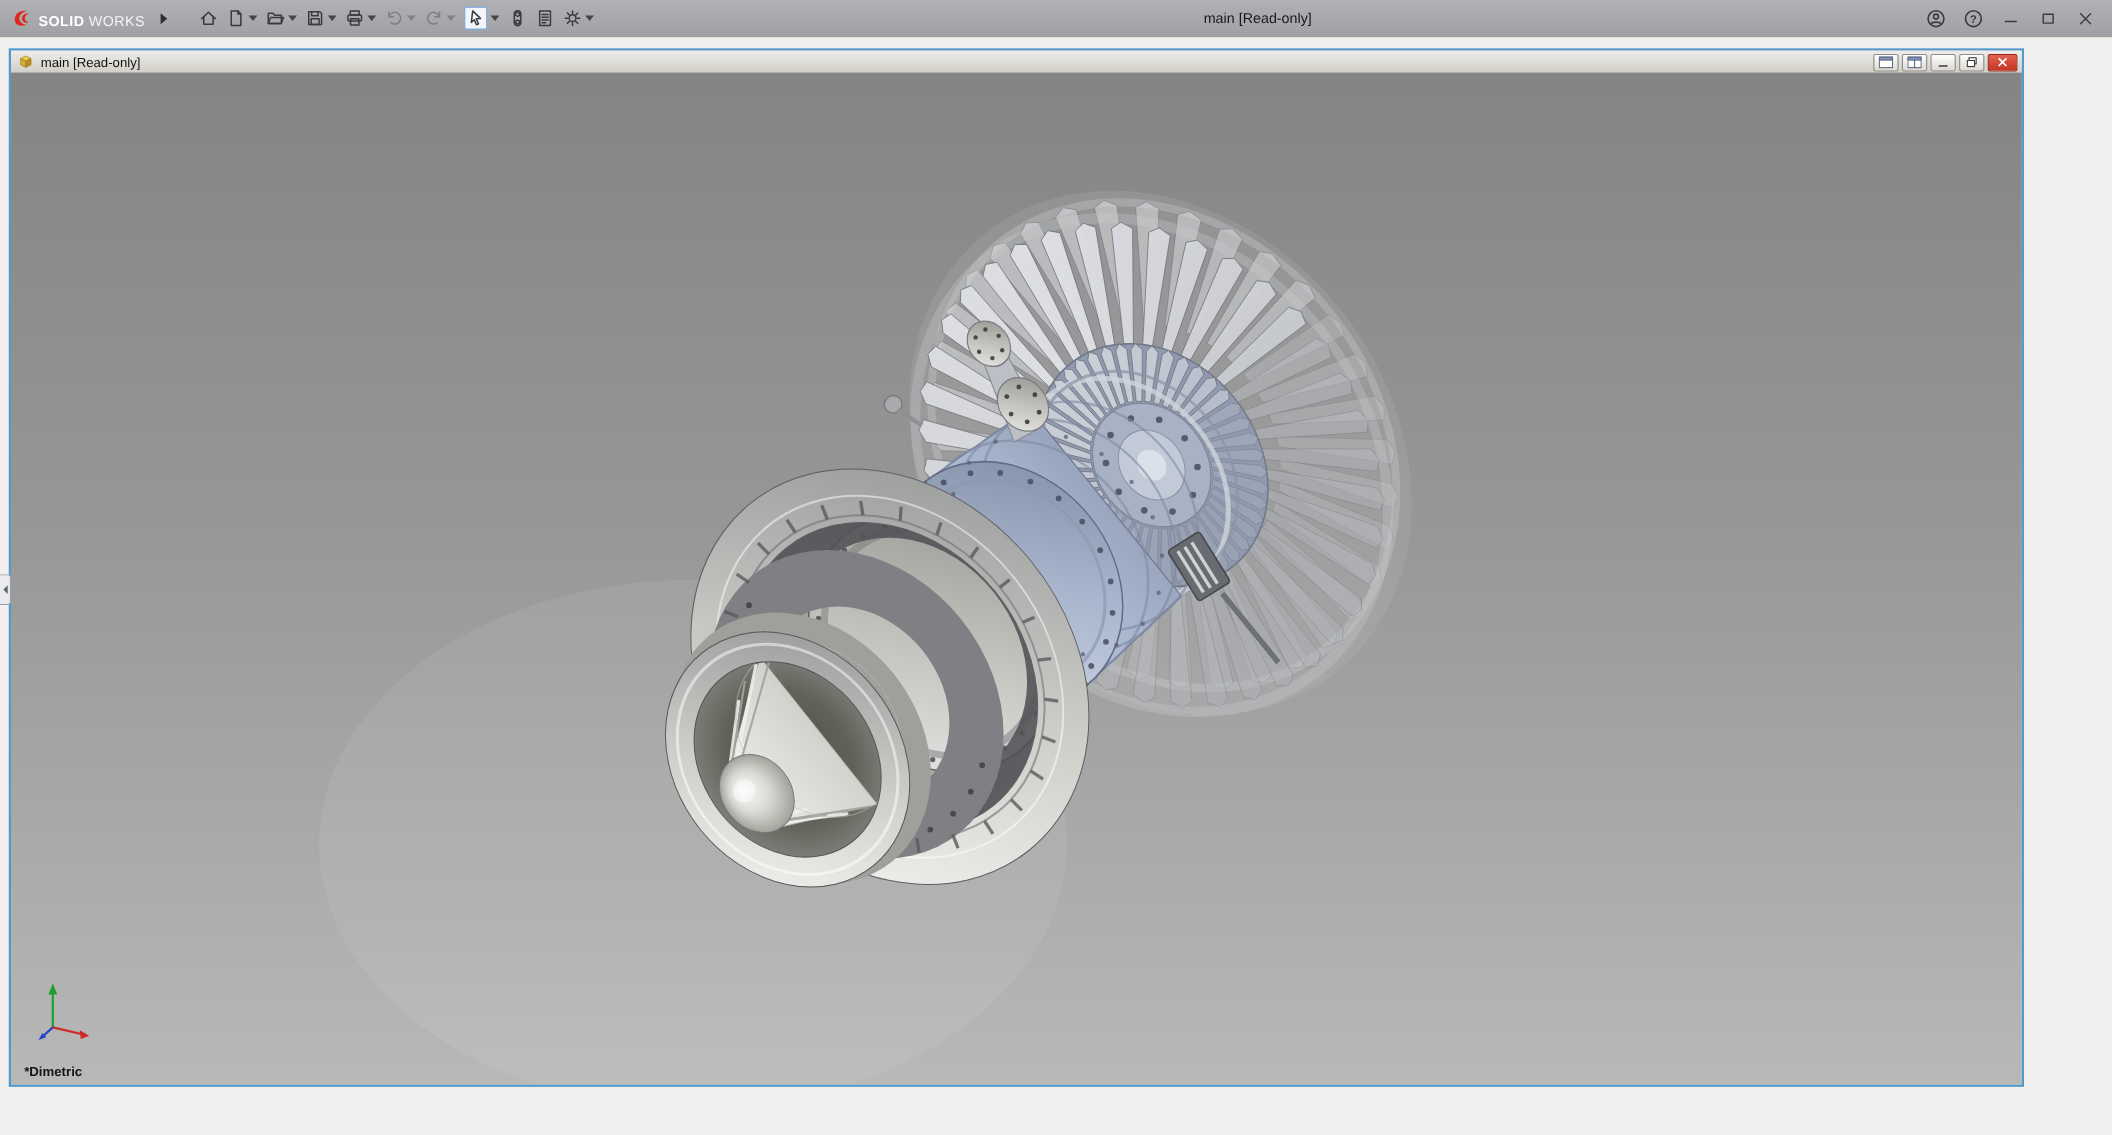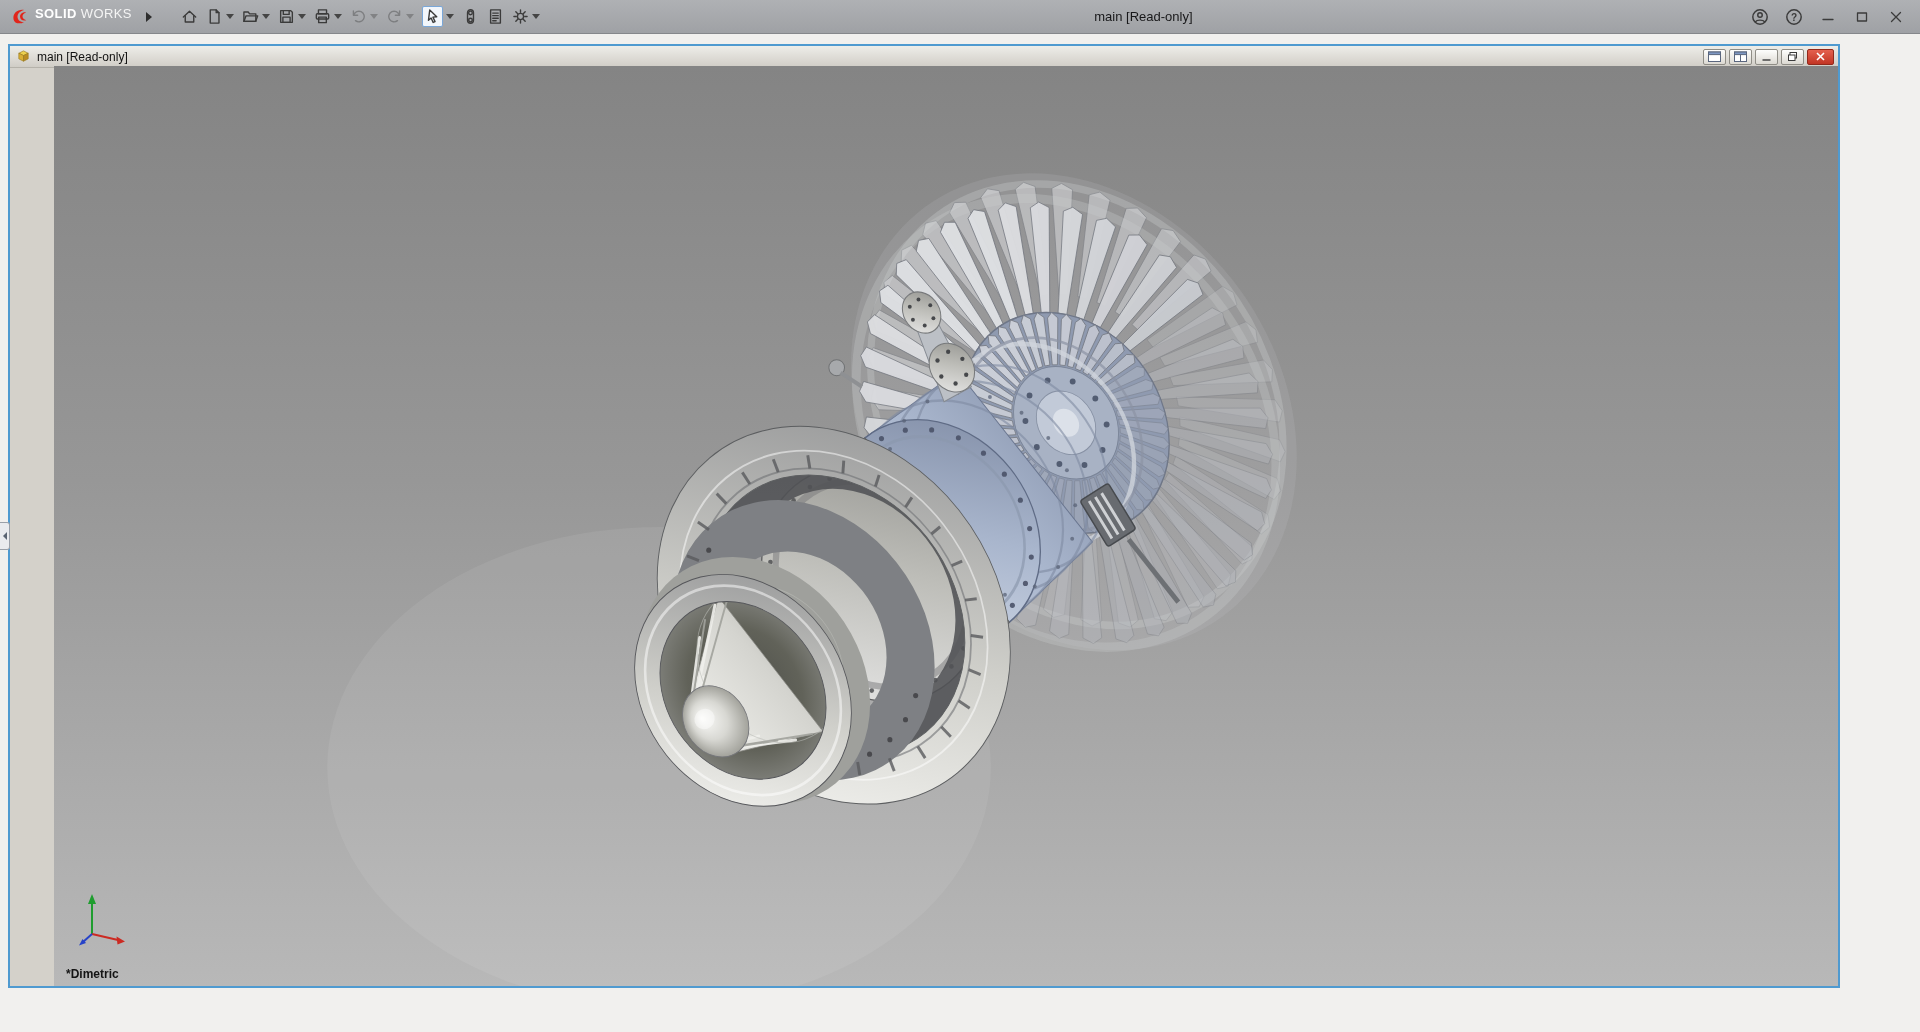--- a/index.html
+++ b/index.html
@@ -1,21 +1,21 @@
 <!DOCTYPE html>
 <html><head>
 <meta charset="utf-8">
 <style>
   html,body{margin:0;padding:0;overflow:hidden;}
   body{width:1920px;height:1032px;background:#f1f0ee;font-family:"Liberation Sans","DejaVu Sans",sans-serif;-webkit-font-smoothing:antialiased;}
   .app{width:1920px;height:1032px;position:relative;}
 
   
   .titlebar{height:34px;box-sizing:border-box;background:linear-gradient(#afb1b4,#9fa1a5);border-bottom:1px solid #85878b;display:flex;align-items:center;padding-left:10px;}
-  .brand{display:flex;align-items:flex-start;gap:4px;cursor:pointer;}
+  .brand{display:flex;align-items:flex-end;gap:4px;cursor:pointer;}
   .brand .b1{color:#ffffff;font-weight:bold;font-size:13px;letter-spacing:.4px;}
   .brand .b2{color:#f4f4f4;font-weight:400;font-size:13px;letter-spacing:.4px;}
   .menu-expand{margin-left:14px;width:0;height:0;border-left:6px solid #2e2e2e;border-top:5px solid transparent;border-bottom:5px solid transparent;cursor:pointer;}
   .toolbar{display:flex;align-items:center;margin-left:26px;gap:2px;}
   .tbtn{display:flex;align-items:center;height:28px;padding:0 3px;border-radius:3px;cursor:pointer;}
   .tbtn.disabled{opacity:.38;cursor:default;}
   .tbtn.active .icobox{background:#f2f6fb;border:1px solid #7aa7d8;border-radius:2px;padding:1px;}
   .ico{display:block;}
   .ico path,.ico rect,.ico circle,.ico line{stroke:#3b3b3b;stroke-width:1.3;fill:none;stroke-linecap:round;stroke-linejoin:round;}
   .caret{width:0;height:0;border-left:4px solid transparent;border-right:4px solid transparent;border-top:5px solid #454545;margin-left:3px;}
@@ -24,21 +24,21 @@
   .wbtn{width:32px;height:34px;display:flex;align-items:center;justify-content:center;cursor:pointer;}
 
   
   .workspace{position:relative;height:997px;background:#f1f0ee;}
   .doc-window{position:absolute;left:8px;top:10px;width:1832px;height:944px;box-sizing:border-box;border:2px solid #4f9ad0;background:#d4d1ca;}
   .doc-titlebar{height:22px;box-sizing:border-box;background:linear-gradient(#eeede9,#d0cdc6);display:flex;align-items:center;padding:0 4px 0 6px;gap:6px;border-bottom:1px solid #b5b2aa;cursor:default;}
   .doc-title{font-size:12px;color:#111;flex:1;}
   .doc-controls{display:flex;align-items:center;gap:3px;}
   .dbtn{width:23px;height:16px;box-sizing:border-box;border:1px solid #8f8d86;border-radius:2px;background:linear-gradient(#fefefd,#dcd9d2);display:flex;align-items:center;justify-content:center;cursor:pointer;}
   .dbtn.close{width:27px;background:linear-gradient(#e4604e,#c23524);border-color:#93291b;}
-  .viewport{position:absolute;top:20px;left:0;right:0;bottom:0;overflow:hidden;background:linear-gradient(180deg,#848484,#979797 45%,#b8b8b8);cursor:crosshair;margin-left:44px;}
+  .viewport{position:absolute;top:20px;left:0;right:0;bottom:0;overflow:hidden;background:linear-gradient(180deg,#848484,#979797 45%,#b8b8b8);cursor:crosshair;}
   .viewport svg.scene{position:absolute;inset:0;width:100%;height:100%;}
   .orient-label{position:absolute;left:12px;bottom:5px;font-size:12px;font-weight:bold;color:#141414;}
   .triad{position:absolute;left:24px;bottom:40px;width:56px;height:58px;cursor:pointer;}
   .collapsed-tab{position:absolute;left:0;top:488px;width:9px;height:26px;background:#e9ebee;border:1px solid #9aa0a8;border-left:none;border-radius:0 3px 3px 0;display:flex;align-items:center;justify-content:center;cursor:pointer;}
   .collapsed-tab i{width:0;height:0;border-right:4px solid #5a6472;border-top:4px solid transparent;border-bottom:4px solid transparent;}
 </style>
 </head>
 <body>
 
 <div class="app">

